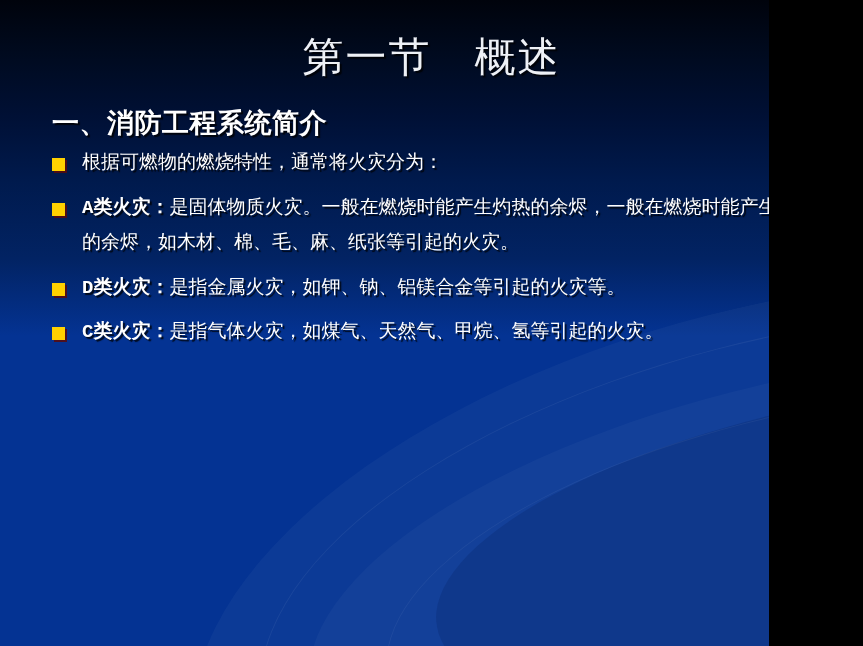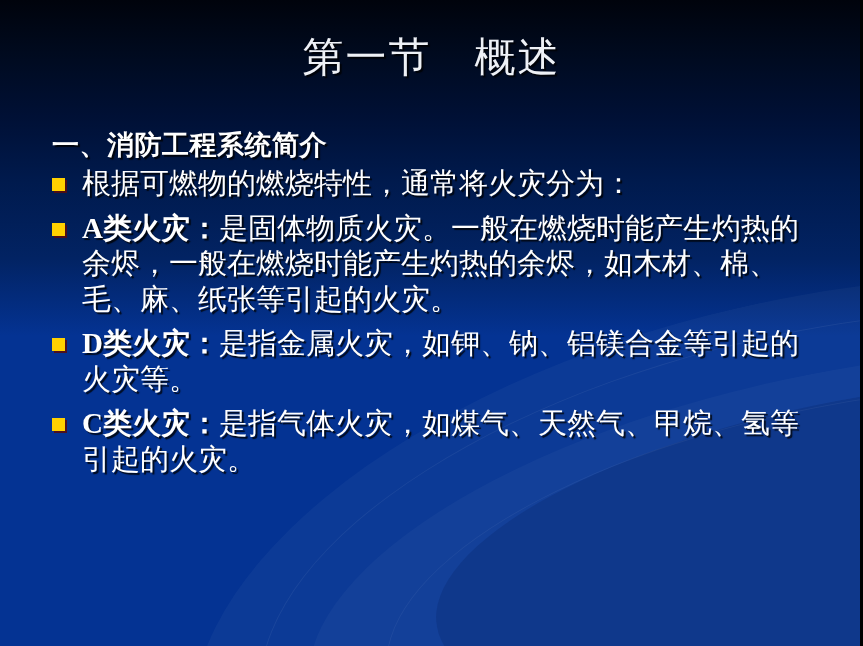--- a/index.html
+++ b/index.html
@@ -3,34 +3,34 @@
 <meta charset="utf-8">
 <style>
   html, body {
     margin: 0;
     padding: 0;
     background: #000;
   }
 
   #slide {
     position: relative;
-    width: 860px;
+    width: 769px;
     height: 646px;
     overflow: hidden;
     
     background:
       linear-gradient(to bottom,
         #00030c 0%,
         #000a1e 8%,
         #001035 18%,
         #001a4d 28%,
         #022363 40%,
         #043393 52%,
         #043393 100%);
-    font-family: Liberation Serif, serif;
+    font-family: Liberation Mono, monospace;
     -webkit-font-smoothing: antialiased;
   }
 
   
   .swoosh-layer {
     position: absolute;
     inset: 0;
     pointer-events: none;
     overflow: hidden;
   }
@@ -106,21 +106,21 @@
     color: #eef1f6;
     font-size: 41px;
     font-weight: normal;
     letter-spacing: 2px;
     white-space: pre;
     text-shadow: 2px 2px 1px rgba(0, 0, 0, 0.75);
   }
 
   .body-block {
     position: absolute;
-    top: 128px;
+    top: 108px;
     left: 52px;
     width: 772px;
   }
 
   .section-heading {
     color: #ffffff;
     font-size: 27px;
     font-weight: bold;
     line-height: 34px;
     letter-spacing: 0.5px;
@@ -132,21 +132,21 @@
     list-style: none;
     margin: 0;
     padding: 0;
   }
 
   .bullet-item {
     position: relative;
     padding-left: 30px;
     margin-bottom: 9px;
     color: #ffffff;
-    font-size: 29px;
+    font-size: 19px;
     line-height: 35.5px;
     letter-spacing: 0px;
     text-shadow: 2px 2px 1px rgba(0, 0, 0, 0.8);
   }
 
   .bullet-marker {
     position: absolute;
     left: 0;
     top: 12px;
     width: 13px;

